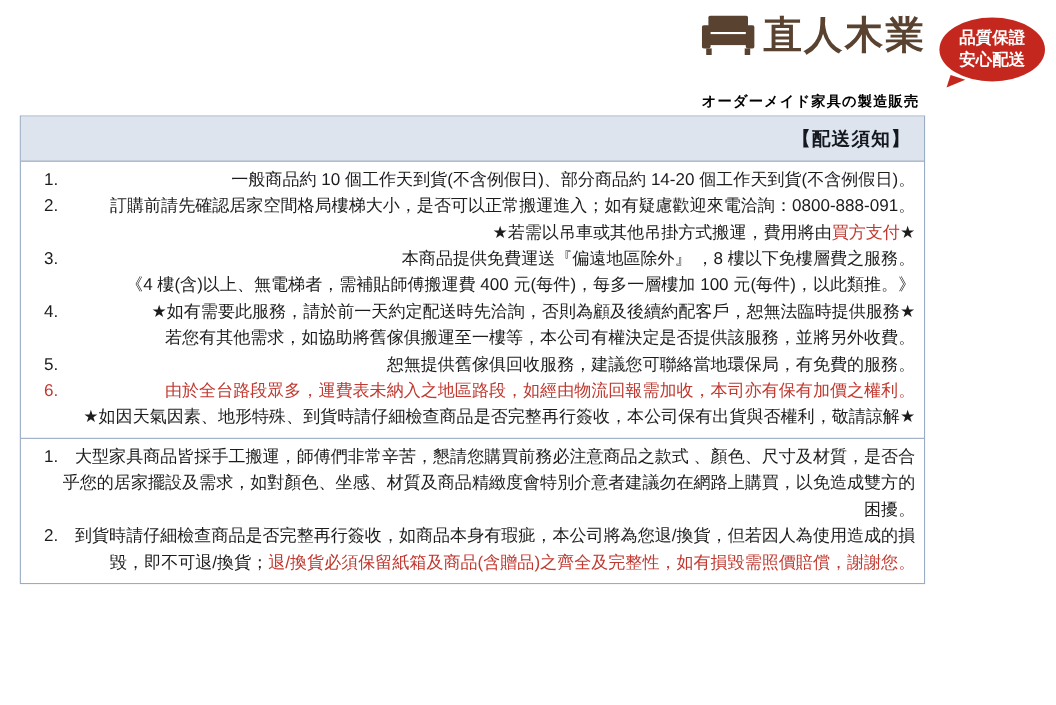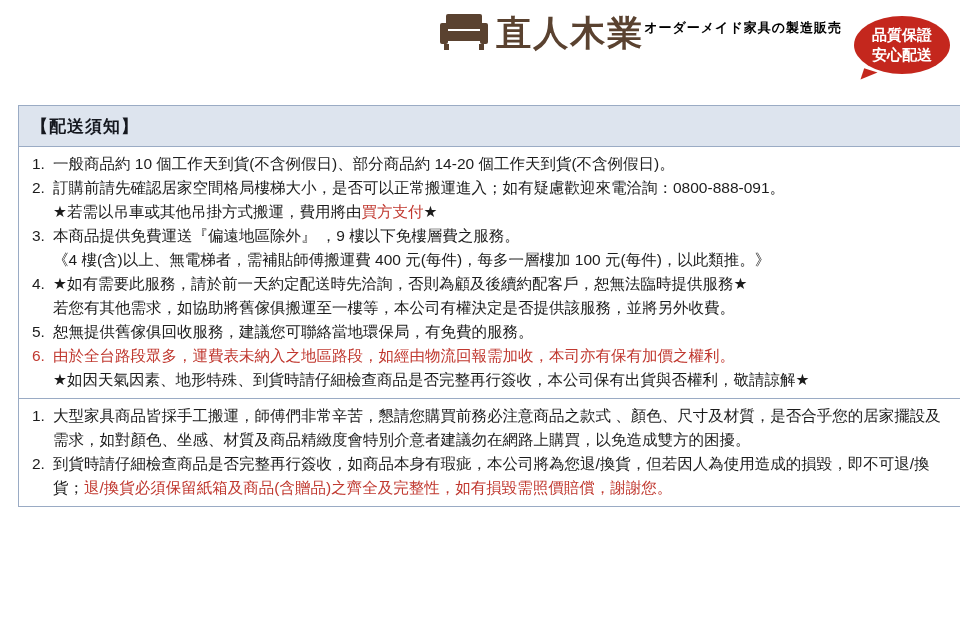--- a/index.html
+++ b/index.html
@@ -18,21 +18,21 @@
     color:var(--body-text);
     position:relative;
     overflow:hidden;
   }
 
   
   .logo-wrap{
     position:absolute; top:14px; right:10px;
     display:flex; align-items:flex-start; gap:12px;
   }
-  .logo-left{display:flex; flex-direction:row;}
+  .logo-left{display:flex; flex-direction:column;gap:28px;}
   .brand-row{display:flex; align-items:flex-end; gap:8px;}
   .sofa{width:48px; height:36px;}
   .brand{
     font-size:35px; font-weight:bold; line-height:1;
     color:var(--brand-brown); letter-spacing:2px;
   }
   .subtitle{
     font-size:13px; font-weight:bold; color:#000000;
     margin-top:5px; letter-spacing:1px;
   }
@@ -47,23 +47,24 @@
   .badge::after{
     content:""; position:absolute; left:8px; bottom:-8px;
     width:0; height:0;
     border-left:14px solid var(--badge-red);
     border-bottom:12px solid transparent;
     transform:rotate(18deg);
   }
 
   
   .notice-table{
-    position:absolute; left:18px; top:105px; width:943px;
+    position:absolute; left:18px; top:105px; width:823px;
     border:1px solid var(--border);
     background:#fff;
+    text-align:right;
   }
   .section-header{
     background:var(--header-bg);
     border-bottom:1px solid var(--border);
     padding:9px 12px 8px 12px;
   }
   .section-title{
     font-size:17px; font-weight:bold; color:#15181f; letter-spacing:1px;
   }
   .section-content{
@@ -115,21 +116,21 @@
       <div class="notice-item">
         <div class="item-number">2.</div>
         <div class="item-body">
           <div><span>訂購前請先確認居家空間格局樓梯大小，是否可以正常搬運進入；如有疑慮歡迎來電洽詢：0800-888-091。</span></div>
           <div><span>★若需以吊車或其他吊掛方式搬運，費用將由</span><span class="red">買方支付</span><span>★</span></div>
         </div>
       </div>
       <div class="notice-item">
         <div class="item-number">3.</div>
         <div class="item-body">
-          <div><span>本商品提供免費運送『偏遠地區除外』 ，9 樓以下免樓層費之服務。</span></div>
+          <div><span>本商品提供免費運送『偏遠地區除外』 ，8 樓以下免樓層費之服務。</span></div>
           <div><span>《4 樓(含)以上、無電梯者，需補貼師傅搬運費 400 元(每件)，每多一層樓加 100 元(每件)，以此類推。》</span></div>
         </div>
       </div>
       <div class="notice-item">
         <div class="item-number">4.</div>
         <div class="item-body">
           <div><span>★如有需要此服務，請於前一天約定配送時先洽詢，否則為顧及後續約配客戶，恕無法臨時提供服務★</span></div>
           <div><span>若您有其他需求，如協助將舊傢俱搬運至一樓等，本公司有權決定是否提供該服務，並將另外收費。</span></div>
         </div>
       </div>

